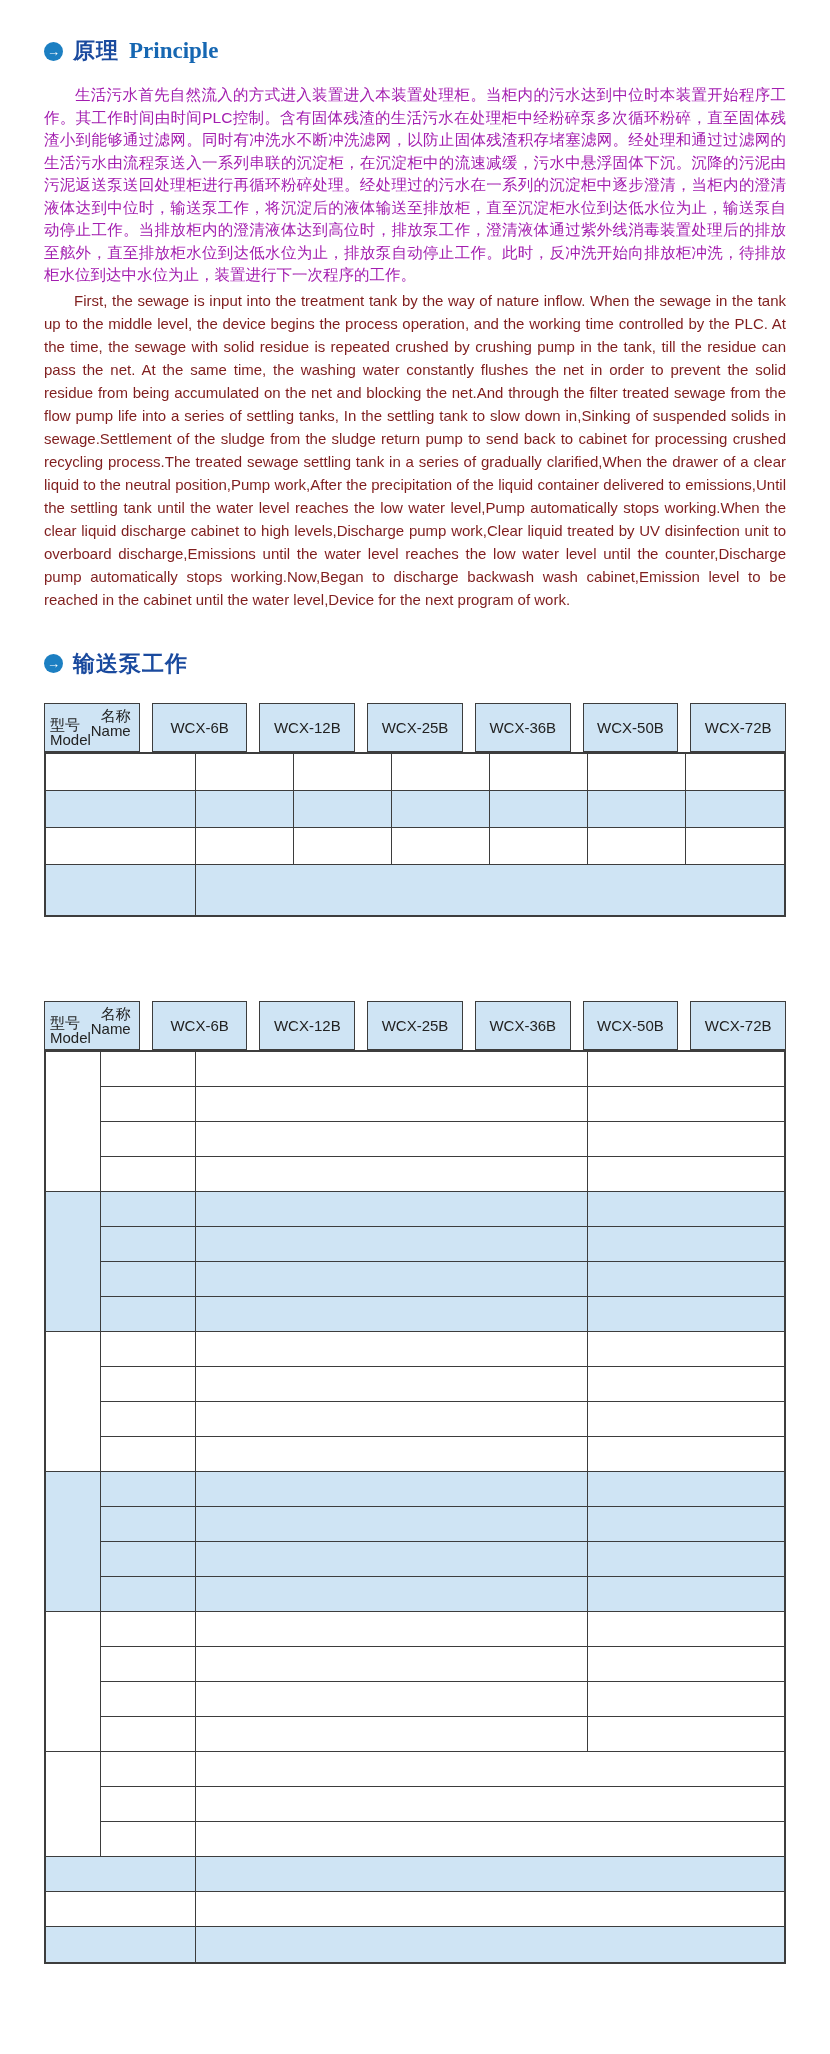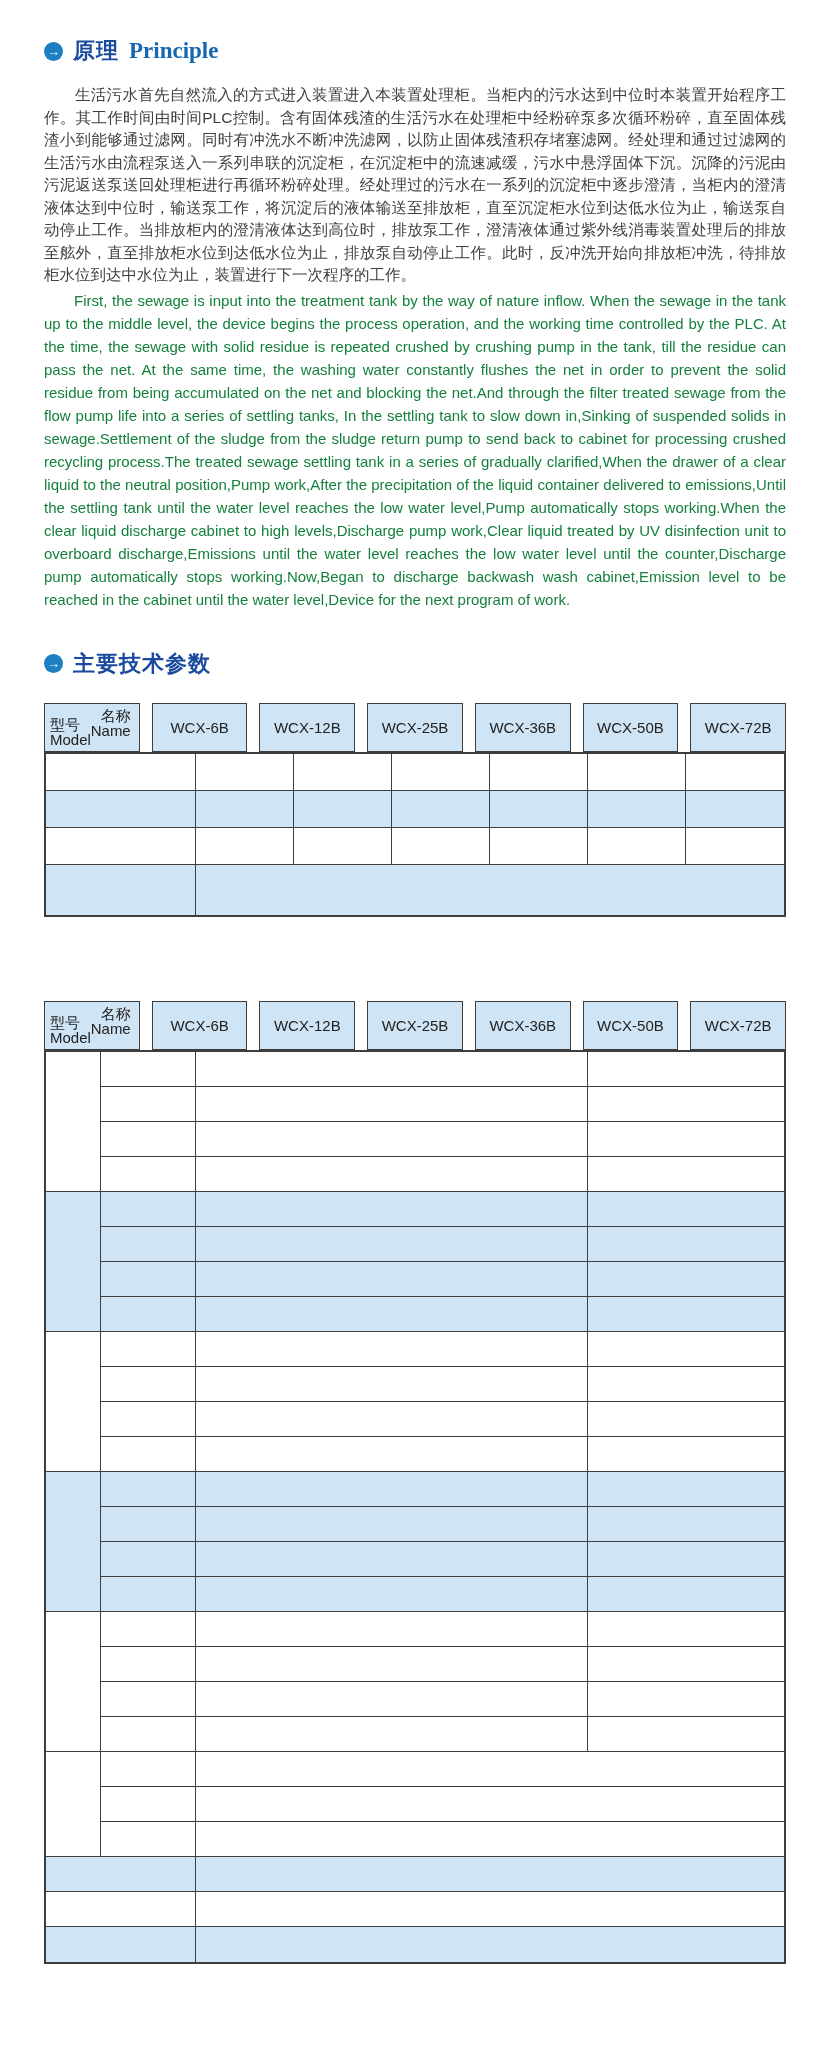--- a/index.html
+++ b/index.html
@@ -16,22 +16,22 @@
   .heading.second{margin-top:38px;margin-bottom:24px;}
   .bullet{width:19px;height:19px;border-radius:50%;background:var(--icon-blue);
           color:#fff;display:flex;align-items:center;justify-content:center;
           font-size:13px;font-weight:bold;flex:0 0 auto;}
   .h-zh{font-size:22px;font-weight:bold;color:var(--head-zh);letter-spacing:1px;}
   .h-en{font-size:23px;font-weight:bold;color:var(--head-en);
         font-family:"Liberation Serif","DejaVu Serif",serif;text-align:center;}
 
   
   .para{margin:0;text-align:justify;}
-  .para.zh{font-size:15.5px;line-height:22.5px;text-indent:2em;color:#404040;}
-  .para.en{font-size:15px;line-height:23px;text-indent:2em;color:#15803d;margin-top:2px;}
+  .para.zh{font-size:15.5px;line-height:22.5px;text-indent:2em;color:#a21caf;}
+  .para.en{font-size:15px;line-height:23px;text-indent:2em;color:#7f1d1d;margin-top:2px;}
 
   
   .tbl{margin-top:6px;}
   .tbl.second{margin-top:84px;}
   .thead{display:flex;gap:12px;}
   .thead .hcell{flex:1;min-height:47px;border:1.5px solid var(--bd);
     background:var(--cell-blue);display:flex;align-items:center;justify-content:center;
     font-size:15px;color:#222;}
   .corner{flex:0 0 147px;position:relative;background-color:var(--cell-blue);
     background-image:linear-gradient(to bottom right,
@@ -73,21 +73,21 @@
     <span class="bullet">→</span>
     <span class="h-zh">原理</span>
     <span class="h-en">Principle</span>
   </div>
 
   <p class="para zh">生活污水首先自然流入的方式进入装置进入本装置处理柜。当柜内的污水达到中位时本装置开始程序工作。其工作时间由时间PLC控制。含有固体残渣的生活污水在处理柜中经粉碎泵多次循环粉碎，直至固体残渣小到能够通过滤网。同时有冲洗水不断冲洗滤网，以防止固体残渣积存堵塞滤网。经处理和通过过滤网的生活污水由流程泵送入一系列串联的沉淀柜，在沉淀柜中的流速减缓，污水中悬浮固体下沉。沉降的污泥由污泥返送泵送回处理柜进行再循环粉碎处理。经处理过的污水在一系列的沉淀柜中逐步澄清，当柜内的澄清液体达到中位时，输送泵工作，将沉淀后的液体输送至排放柜，直至沉淀柜水位到达低水位为止，输送泵自动停止工作。当排放柜内的澄清液体达到高位时，排放泵工作，澄清液体通过紫外线消毒装置处理后的排放至舷外，直至排放柜水位到达低水位为止，排放泵自动停止工作。此时，反冲洗开始向排放柜冲洗，待排放柜水位到达中水位为止，装置进行下一次程序的工作。</p>
   <p class="para en">First, the sewage is input into the treatment tank by the way of nature inflow. When the sewage in the tank up to the middle level, the device begins the process operation, and the working time controlled by the PLC. At the time, the sewage with solid residue is repeated crushed by crushing pump in the tank, till the residue can pass the net. At the same time, the washing water constantly flushes the net in order to prevent the solid residue from being accumulated on the net and blocking the net.And through the filter treated sewage from the flow pump life into a series of settling tanks, In the settling tank to slow down in,Sinking of suspended solids in sewage.Settlement of the sludge from the sludge return pump to send back to cabinet for processing crushed recycling process.The treated sewage settling tank in a series of gradually clarified,When the drawer of a clear liquid to the neutral position,Pump work,After the precipitation of the liquid container delivered to emissions,Until the settling tank until the water level reaches the low water level,Pump automatically stops working.When the clear liquid discharge cabinet to high levels,Discharge pump work,Clear liquid treated by UV disinfection unit to overboard discharge,Emissions until the water level reaches the low water level until the counter,Discharge pump automatically stops working.Now,Began to discharge backwash wash cabinet,Emission level to be reached in the cabinet until the water level,Device for the next program of work.</p>
 
   <div class="heading second">
     <span class="bullet">→</span>
-    <span class="h-zh">主要技术参数</span>
+    <span class="h-zh">输送泵工作</span>
   </div>
 
   <div class="tbl">
     <div class="thead" id="t1-head">
       <div class="hcell corner">
         <div class="c-tr">
           <div>名称</div>
           <div>Name</div>
         </div>
         <div class="c-bl">

